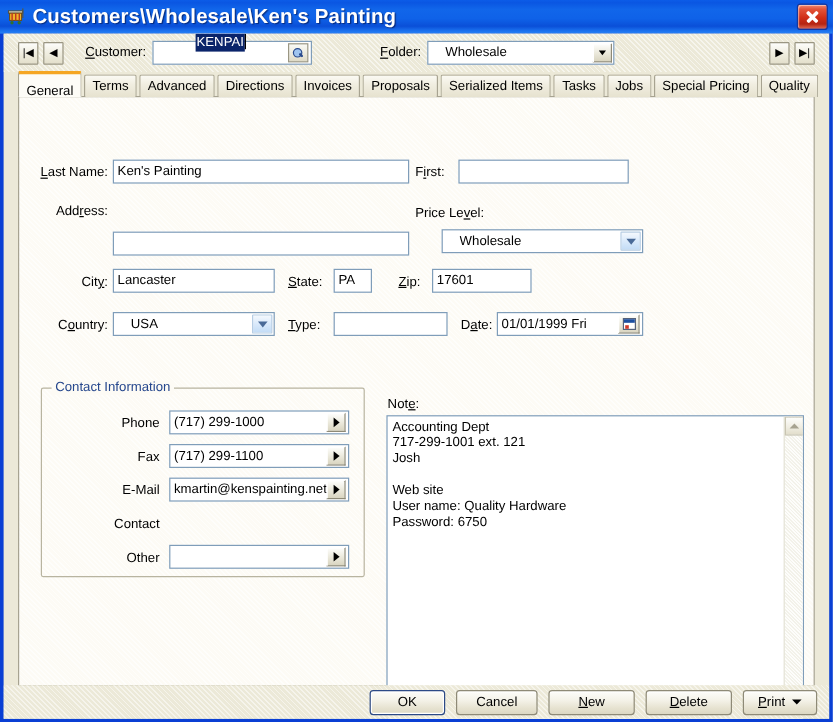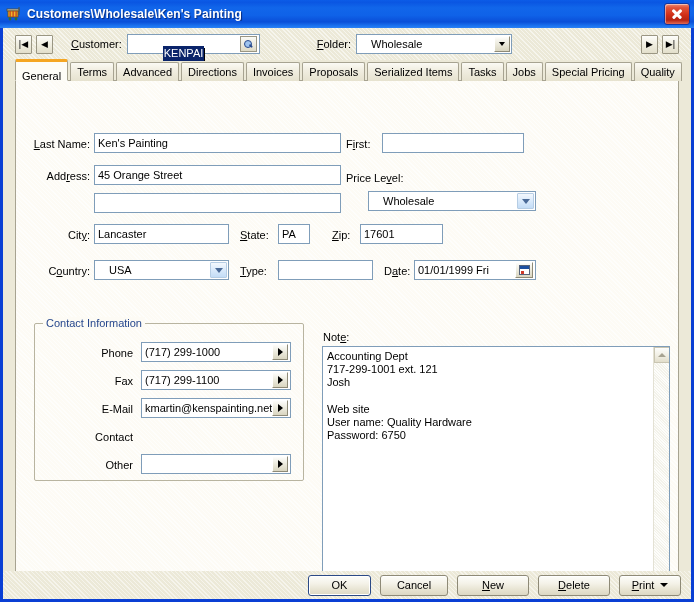--- a/index.html
+++ b/index.html
@@ -33,21 +33,21 @@
     padding: 0 2px 0 6px;
   }
   #app-icon {
     width: 16px; height: 16px;
     position: relative; flex: 0 0 auto;
     margin-right: 5px;
   }
   #title-text {
     flex: 1 1 auto;
     color: #ffffff;
-    font-size: 12px;
+    font-size: 17px;
     font-weight: bold;
     letter-spacing: 0.1px;
     text-shadow: 1px 1px 1px rgba(0,0,40,0.55);
     white-space: nowrap;
     overflow: hidden;
   }
   #close-btn {
     flex: 0 0 auto;
     width: 26px; height: 22px;
     margin-right: 2px;
@@ -112,21 +112,21 @@
     border: 1px solid #7f9db9;
     height: 20px;
     display: flex; align-items: center;
     padding: 0 2px 0 3px;
     font-size: 11px;
   }
 
   
   #customer-input {
     width: 112px; height: 33px;
-    display: flex; align-items: flex-end;
+    display: flex; align-items: flex-start;
     overflow: hidden;
     padding-left: 32px;
   }
   #customer-value {
     background: #0a246a; color: #fff;
     padding: 0 1px; line-height: 15px; font-size: 11px;
   }
   #customer-caret {
     width: 1px; height: 13px; background: #000; margin-left: 0px;
   }
@@ -475,23 +475,20 @@
       <div class="tbox" style="left:78px; top:52px; width:247px;">
         <span>Ken's Painting</span>
       </div>
 
       <span class="lbl left" style="left:330px; top:57px;">F<u>i</u>rst:</span>
       <div class="tbox" style="left:366px; top:52px; width:142px;">
         <span></span>
       </div>
 
       <span class="lbl" style="left:12px; top:89px; width:62px;">Add<u>r</u>ess:</span>
-      <div class="tbox" style="left:78px; top:84px; width:247px;">
-        <span>45 Orange Street</span>
-      </div>
       <div class="tbox" style="left:78px; top:112px; width:247px;">
         <span></span>
       </div>
 
       <span class="lbl left" style="left:330px; top:91px;">Price Le<u>v</u>el:</span>
       <div class="xcombo" style="position:absolute; left:352px; top:110px; width:168px;">
         <span class="val">Wholesale</span>
         <span class="combo-arrow-xp">
           <span class="chev-xp"></span>
         </span>

